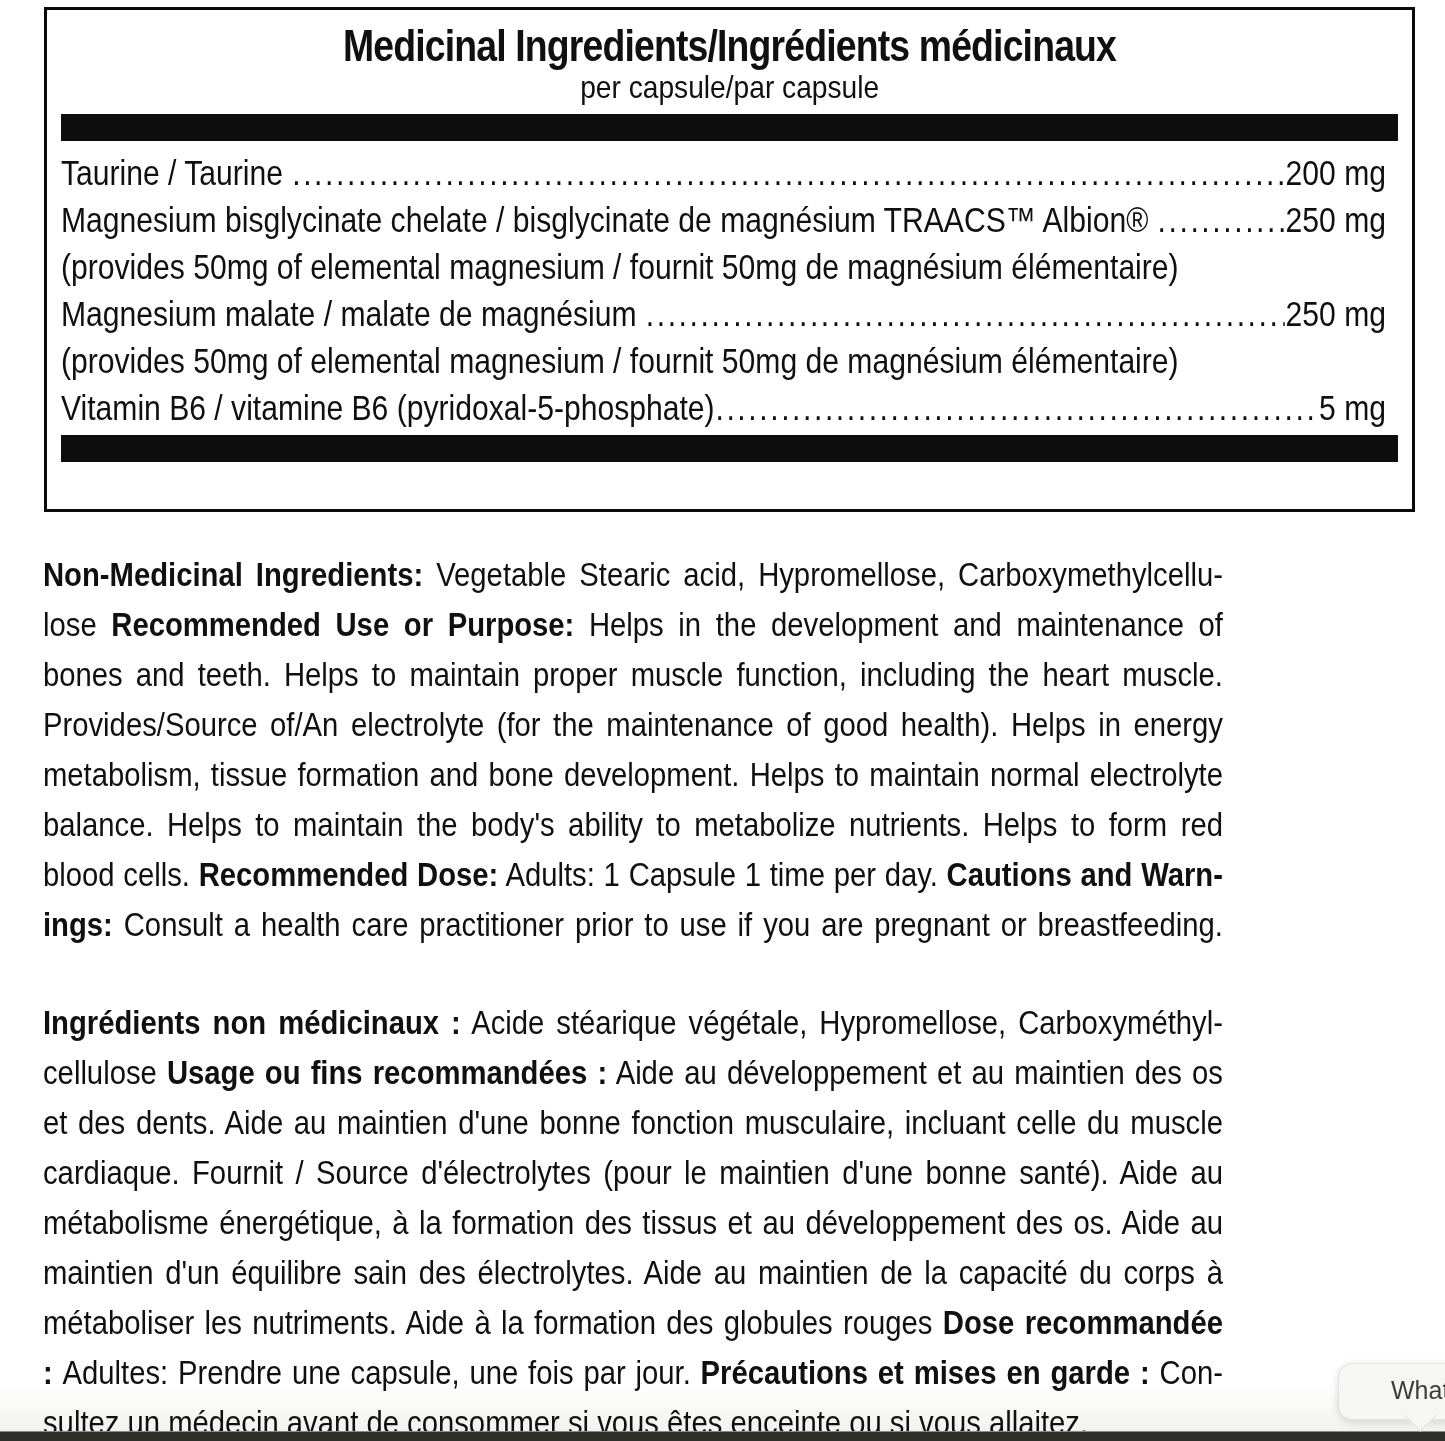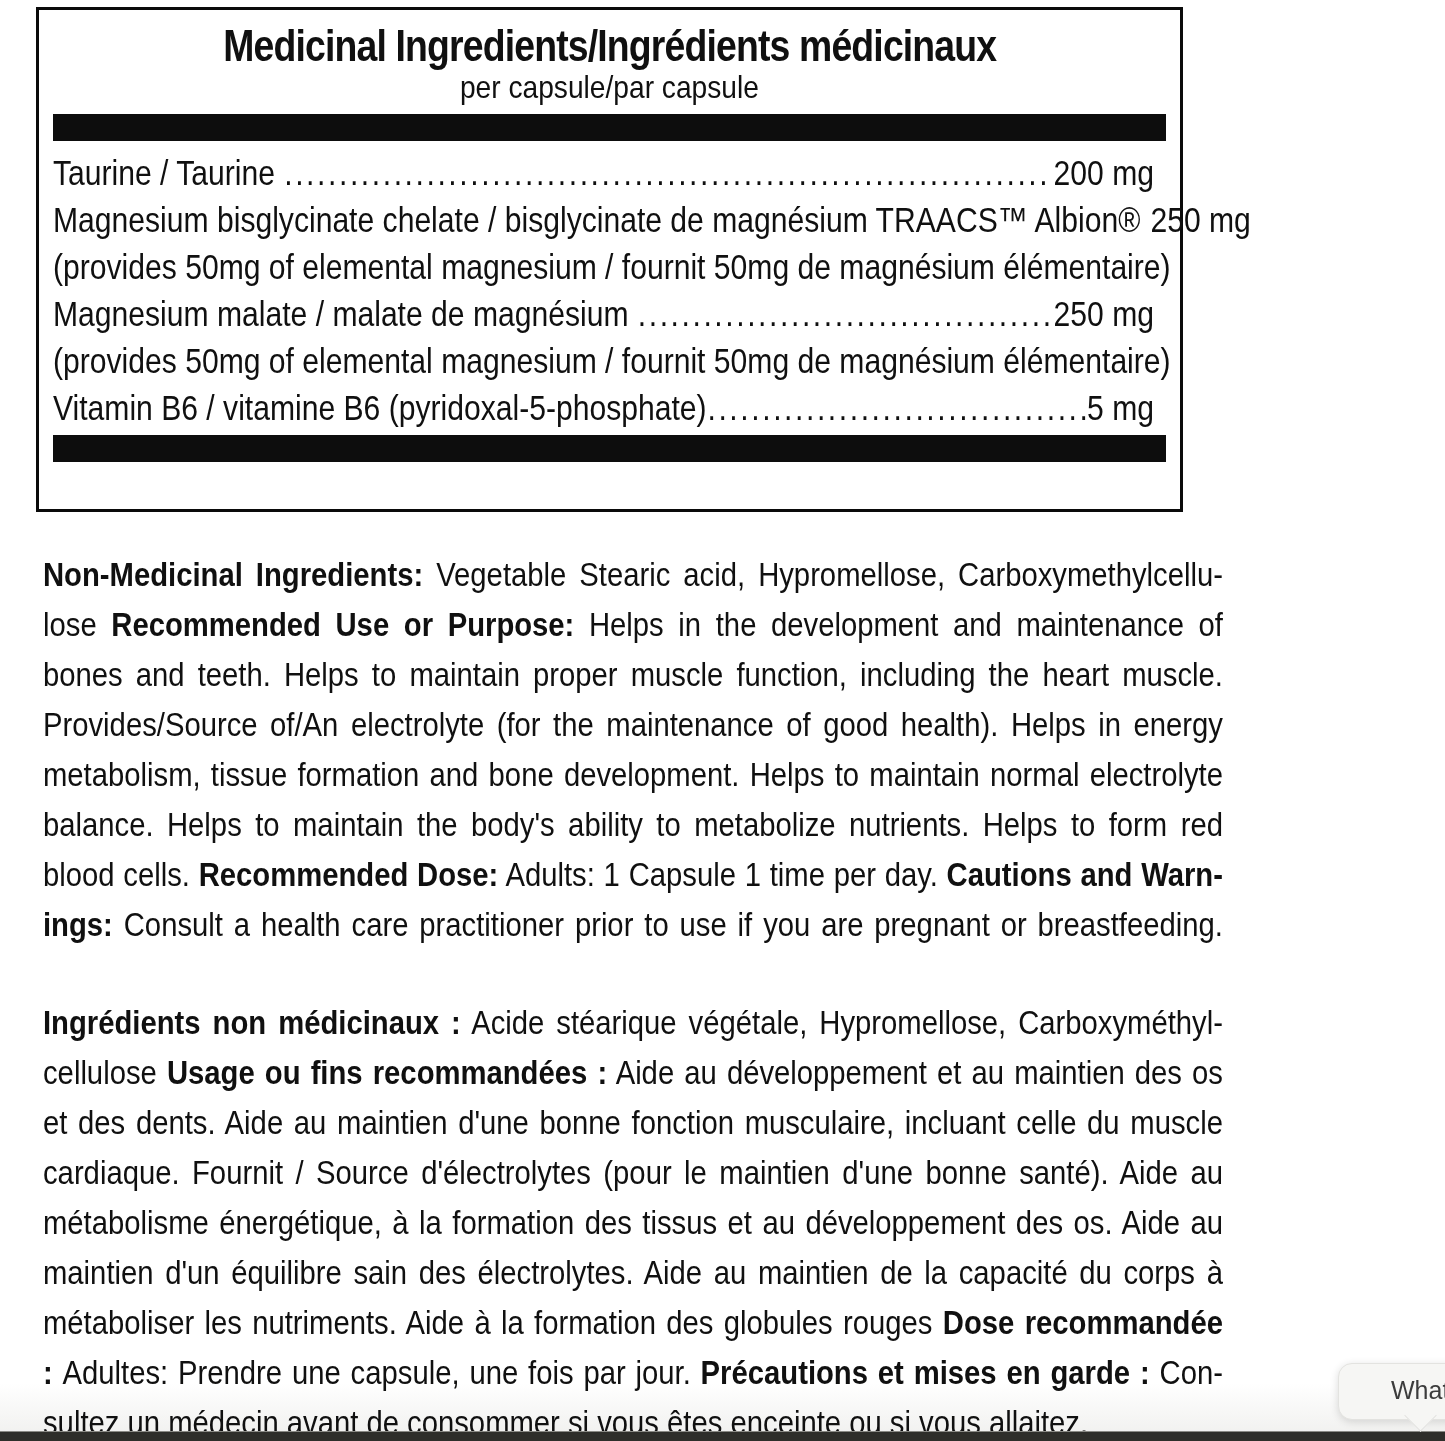--- a/index.html
+++ b/index.html
@@ -36,23 +36,23 @@
     position: relative;
     left: -6.82%;
     transform: scaleX(0.88);
     transform-origin: 50% 0;
     text-align: center;
   }
 
   
   .facts-box {
     position: absolute;
-    left: 36px;
+    left: 44px;
     top: 7px;
-    width: 1147px;
+    width: 1371px;
     height: 505px;
     border: 3px solid #0a0a0a;
     background: #ffffff;
     box-sizing: border-box;
     padding: 0 14px;
   }
   .panel-title {
     margin-top: 12px;
     font-size: 44px;
     line-height: 48px;

